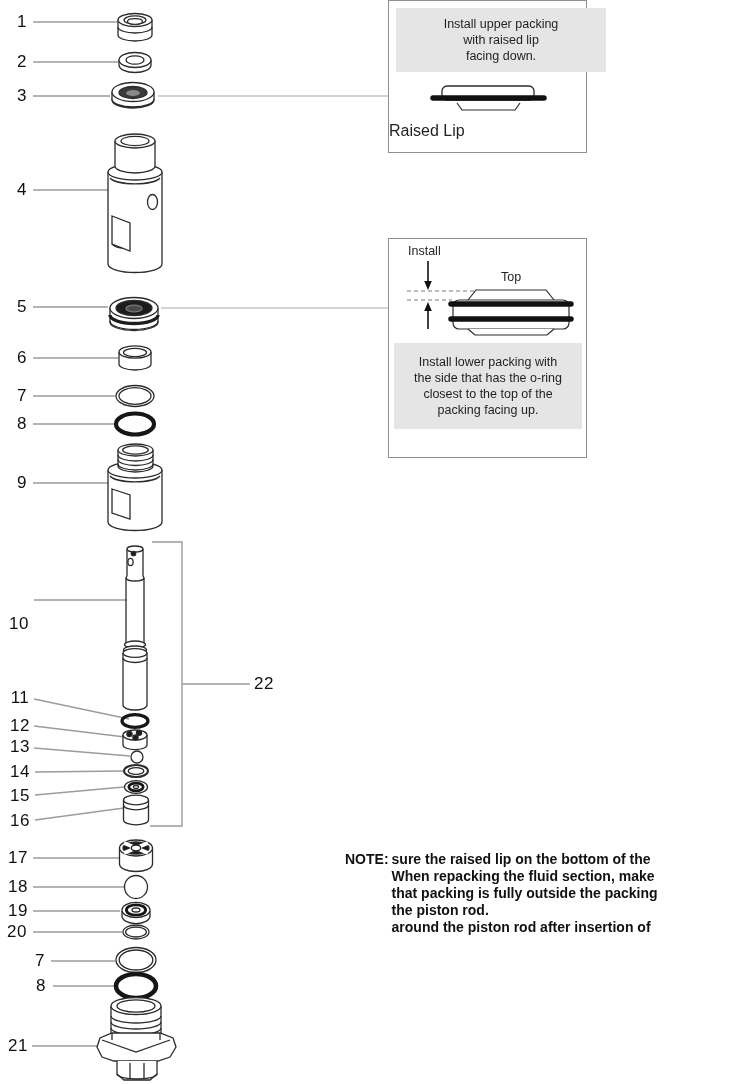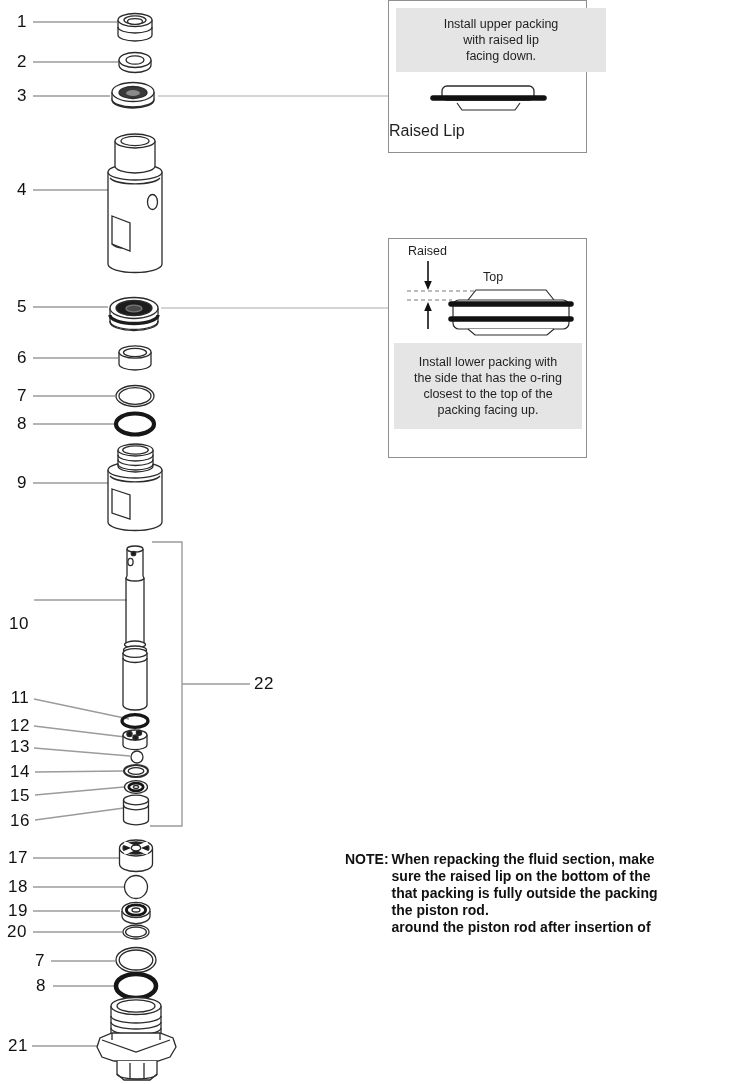--- a/index.html
+++ b/index.html
@@ -267,22 +267,22 @@
     </div>
     <svg width="199" height="36" style="left:0;top:81px">
       <rect x="53" y="4" width="92" height="14" rx="5" fill="#ffffff" stroke="#2b2b2b" stroke-width="1.3"></rect>
       <line x1="44" y1="16" x2="155" y2="16" stroke="#111111" stroke-width="5.5" stroke-linecap="round"></line>
       <path d="M68,21 L73,28 L126,28 L131,21" fill="#ffffff" stroke="#2b2b2b" stroke-width="1.2"></path>
     </svg>
     <div class="caption" style="top:121px">Raised Lip</div>
   </div>
 
   <div class="callout" style="left:388px;top:238px;width:199px;height:220px">
-    <span class="mini-label" style="left:19px;top:5px">Raised</span>
-    <span class="mini-label" style="left:94px;top:31px">Top</span>
+    <span class="mini-label" style="left:19px;top:5px">Install</span>
+    <span class="mini-label" style="left:112px;top:31px">Top</span>
     <svg width="199" height="103" style="left:0;top:0">
       <line x1="39" y1="22" x2="39" y2="42" stroke="#111" stroke-width="1.6"></line>
       <path d="M39,51 L35.2,42 L42.8,42 Z" fill="#111"></path>
       <line x1="18" y1="52" x2="86" y2="52" stroke="#7a7a7a" stroke-width="1.2" stroke-dasharray="4,3"></line>
       <line x1="18" y1="61" x2="63" y2="61" stroke="#7a7a7a" stroke-width="1.2" stroke-dasharray="4,3"></line>
       <line x1="39" y1="90" x2="39" y2="72" stroke="#111" stroke-width="1.6"></line>
       <path d="M39,63 L35.2,72 L42.8,72 Z" fill="#111"></path>
       <path d="M79,61 L87,51 L157,51 L165,61" fill="#ffffff" stroke="#2b2b2b" stroke-width="1.2"></path>
       <rect x="64" y="61" width="116" height="29" rx="6" fill="#ffffff" stroke="#2b2b2b" stroke-width="1.2"></rect>
       <path d="M79,90 L86,96 L158,96 L165,90" fill="#ffffff" stroke="#2b2b2b" stroke-width="1.2"></path>
@@ -293,21 +293,21 @@
       <span>Install lower packing with</span>
       <span>the side that has the o-ring</span>
       <span>closest to the top of the</span>
       <span>packing facing up.</span>
     </div>
   </div>
 
   <div class="note">
     <span class="note-label">NOTE:</span>
     <span class="note-body">
+      <span>sure the raised lip on the bottom of the</span>
       <span>When repacking the fluid section, make</span>
-      <span>sure the raised lip on the bottom of the</span>
       <span>that packing is fully outside the packing</span>
       <span>the piston rod.</span>
       <span>around the piston rod after insertion of</span>
     </span>
   </div>
 
 </div>
 
 </body></html>

